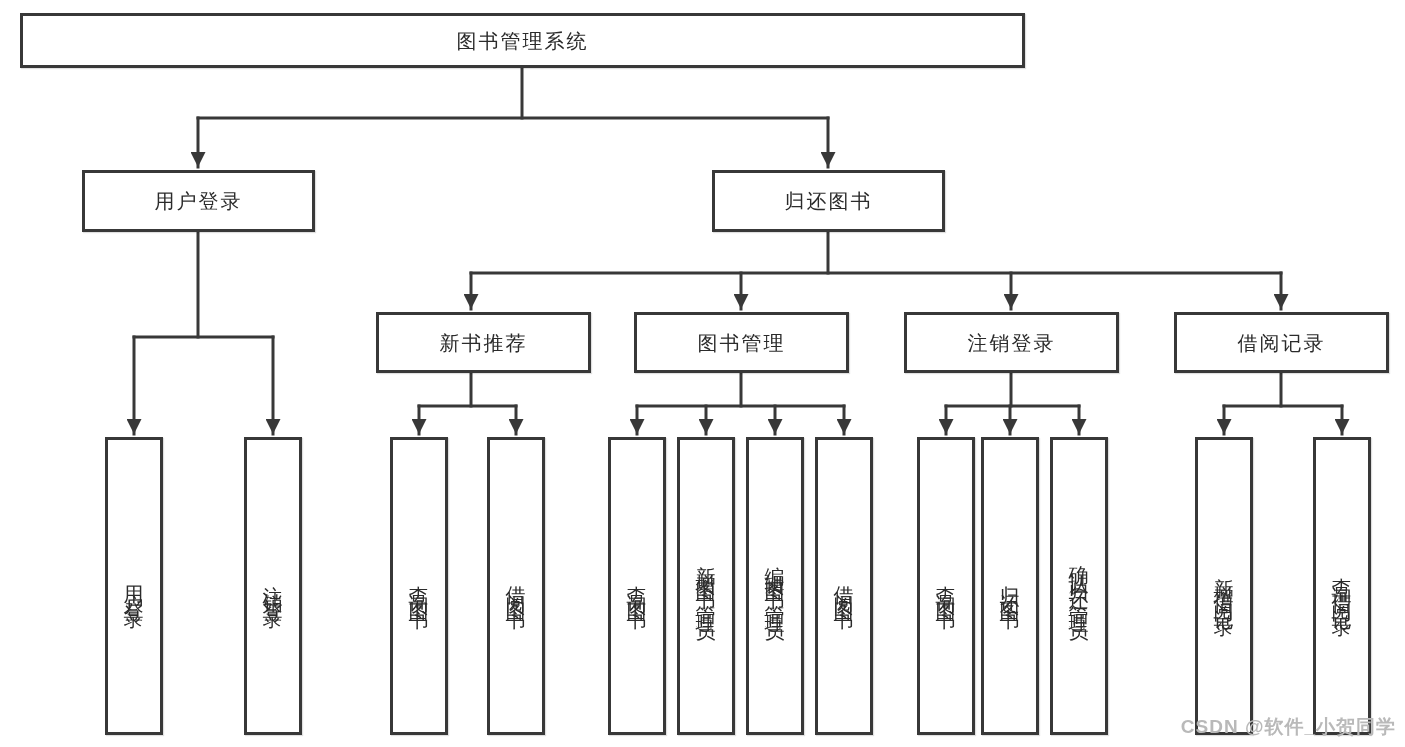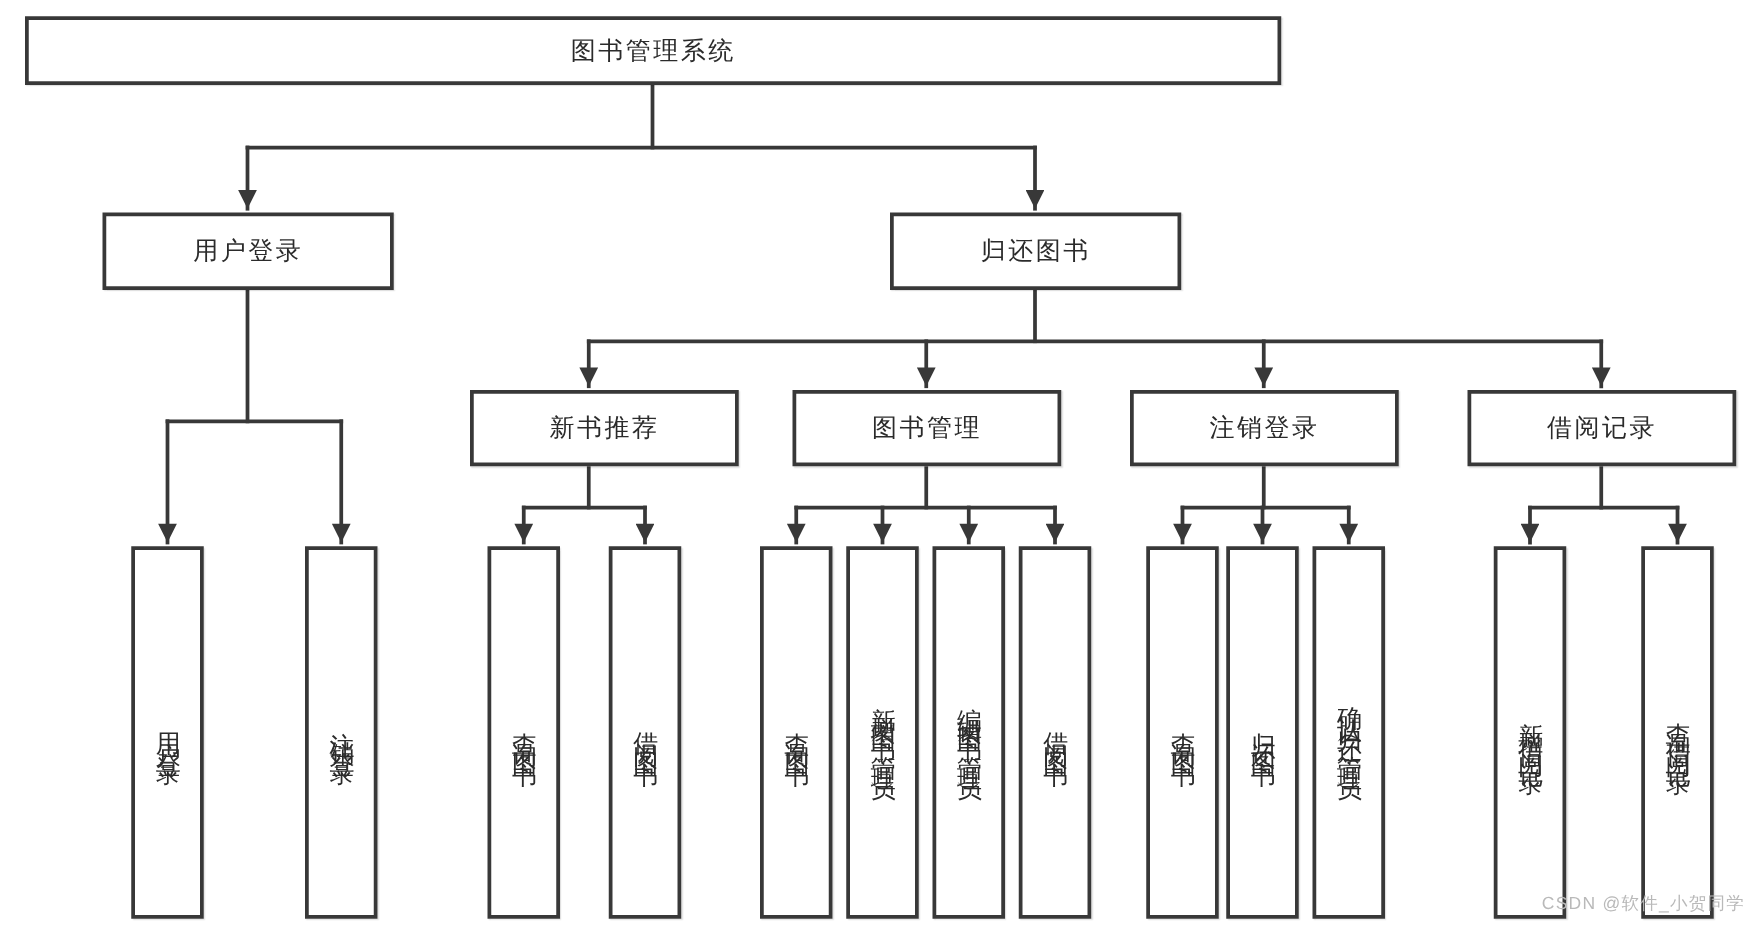--- a/index.html
+++ b/index.html
@@ -40,25 +40,26 @@
     text-orientation: mixed;
     font-size: 20px;
     letter-spacing: 8px;
     line-height: 1;
     text-align: center;
   }
   .watermark {
     position: absolute;
     top: 714px;
     right: 9px;
-    font-size: 14px;
+    font-size: 19px;
     letter-spacing: 1px;
     color: #b9b9b9;
     z-index: 5;
     white-space: nowrap;
+    font-weight: bold;
   }
 </style>
 </head>
 <body>
 
 <div class="stage">
 
   <svg class="wires" viewBox="0 0 1405 747" xmlns="http://www.w3.org/2000/svg">
     <defs>
       <marker id="ah" viewBox="0 0 10 10" refX="10" refY="5" markerUnits="userSpaceOnUse" markerWidth="20" markerHeight="15" orient="auto">

